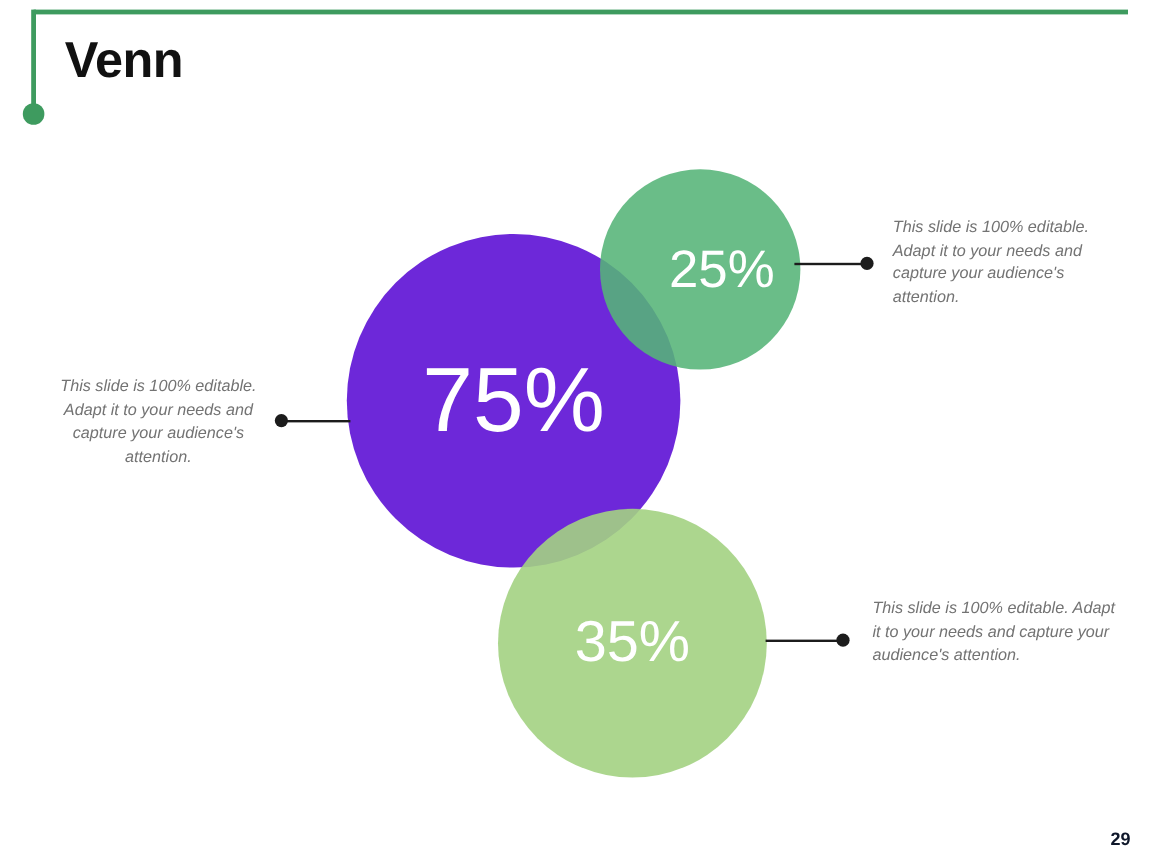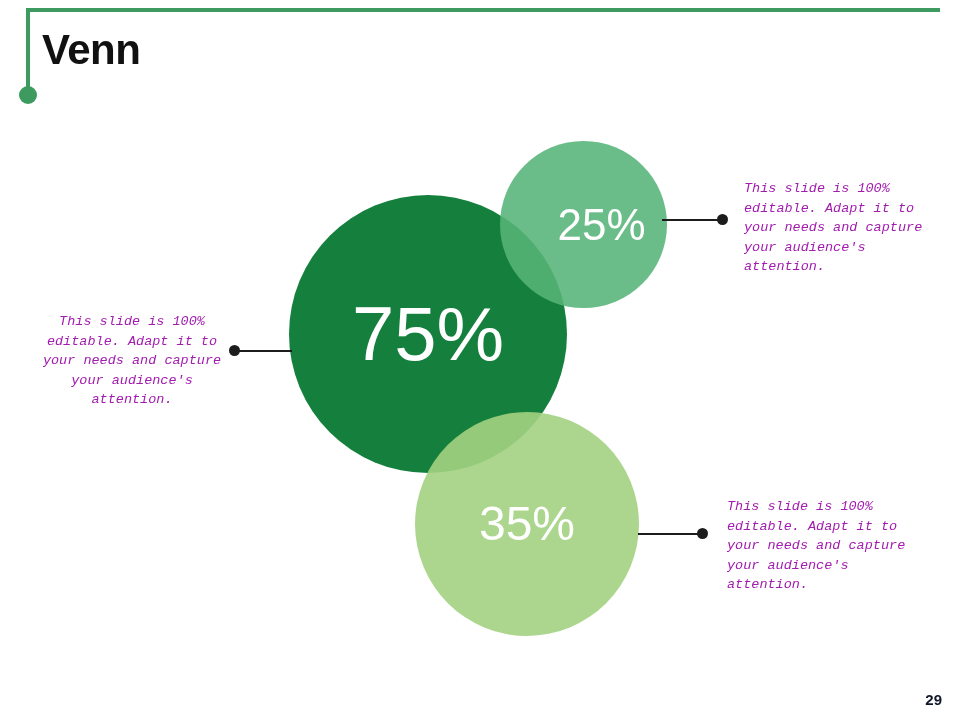--- a/index.html
+++ b/index.html
@@ -42,21 +42,21 @@
     top: 86px;
     width: 18px;
     height: 18px;
     border-radius: 50%;
     background: #3E9B5F;
   }
 
   
   .page-title {
     position: absolute;
-    left: 42px;
+    left: 54px;
     top: 27px;
     font-size: 42px;
     font-weight: bold;
     color: #111111;
     letter-spacing: -0.5px;
     line-height: 1.1;
     white-space: nowrap;
   }
 
   
@@ -81,40 +81,40 @@
     white-space: nowrap;
     text-align: center;
   }
 
   
   .c-75 {
     left: 289px;
     top: 195px;
     width: 278px;
     height: 278px;
-    background: #15803d;
+    background: #6d28d9;
     z-index: 1;
   }
   .c-75 .venn-label { font-size: 76px; }
 
   
   .c-25 {
     left: 500px;
     top: 141px;
     width: 167px;
     height: 167px;
     background: rgba(85, 180, 120, 0.88);
     z-index: 2;
   }
   .c-25 .venn-label { font-size: 44px; margin-left: 36px; }
 
   
   .c-35 {
     left: 415px;
-    top: 412px;
+    top: 424px;
     width: 224px;
     height: 224px;
     background: rgba(163, 209, 130, 0.90);
     z-index: 3;
   }
   .c-35 .venn-label { font-size: 48px; }
 
   
   .lead-line {
     position: absolute;
@@ -160,24 +160,23 @@
     position: absolute;
     left: 727px;
     top: 497px;
     width: 206px;
     text-align: left;
   }
 
   .callout-text {
     font-size: 13.5px;
     font-style: italic;
-    color: #a21caf;
+    color: #737373;
     line-height: 1.45;
     z-index: 4;
-    font-family: Liberation Mono, monospace;
   }
 
   
   .page-number {
     position: absolute;
     right: 18px;
     bottom: 12px;
     font-size: 15px;
     font-weight: bold;
     color: #0f172a;

